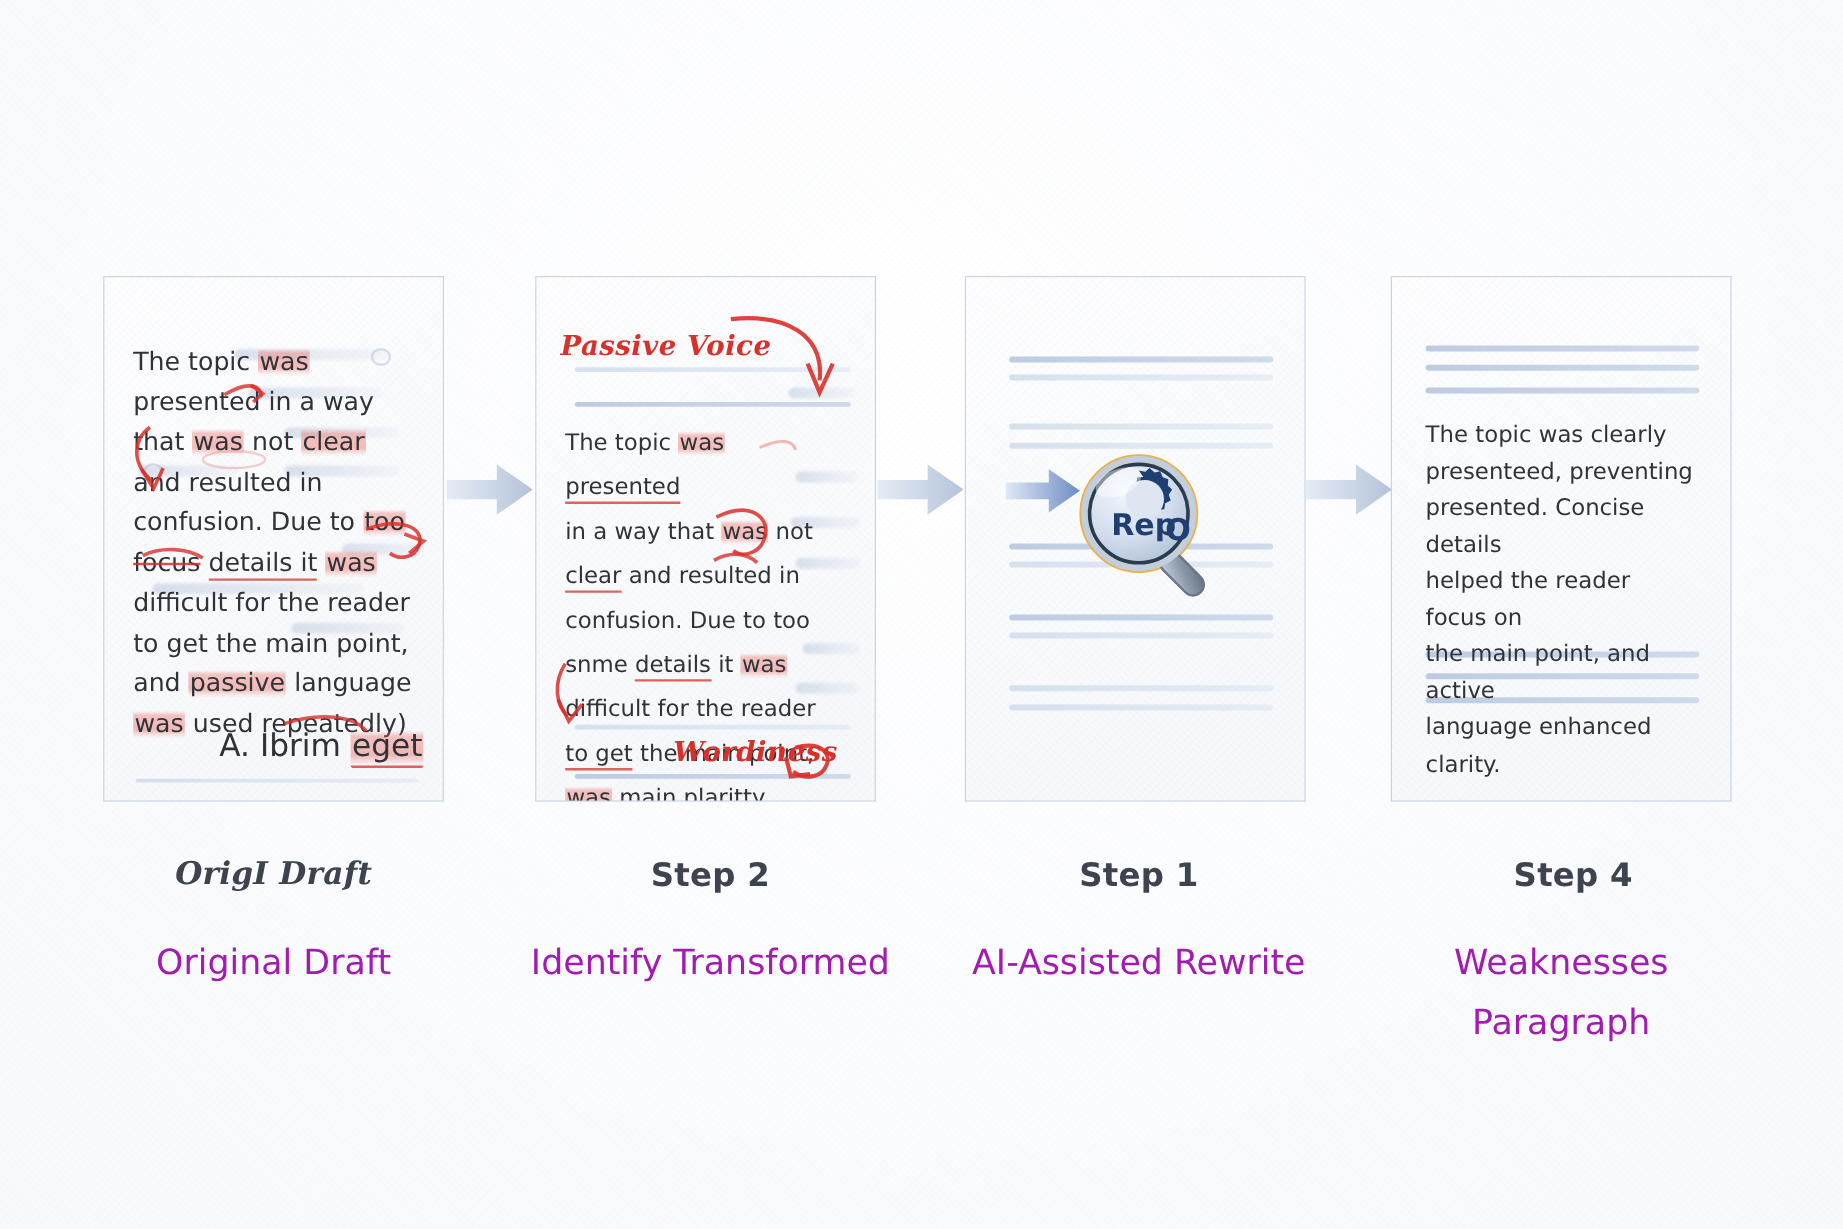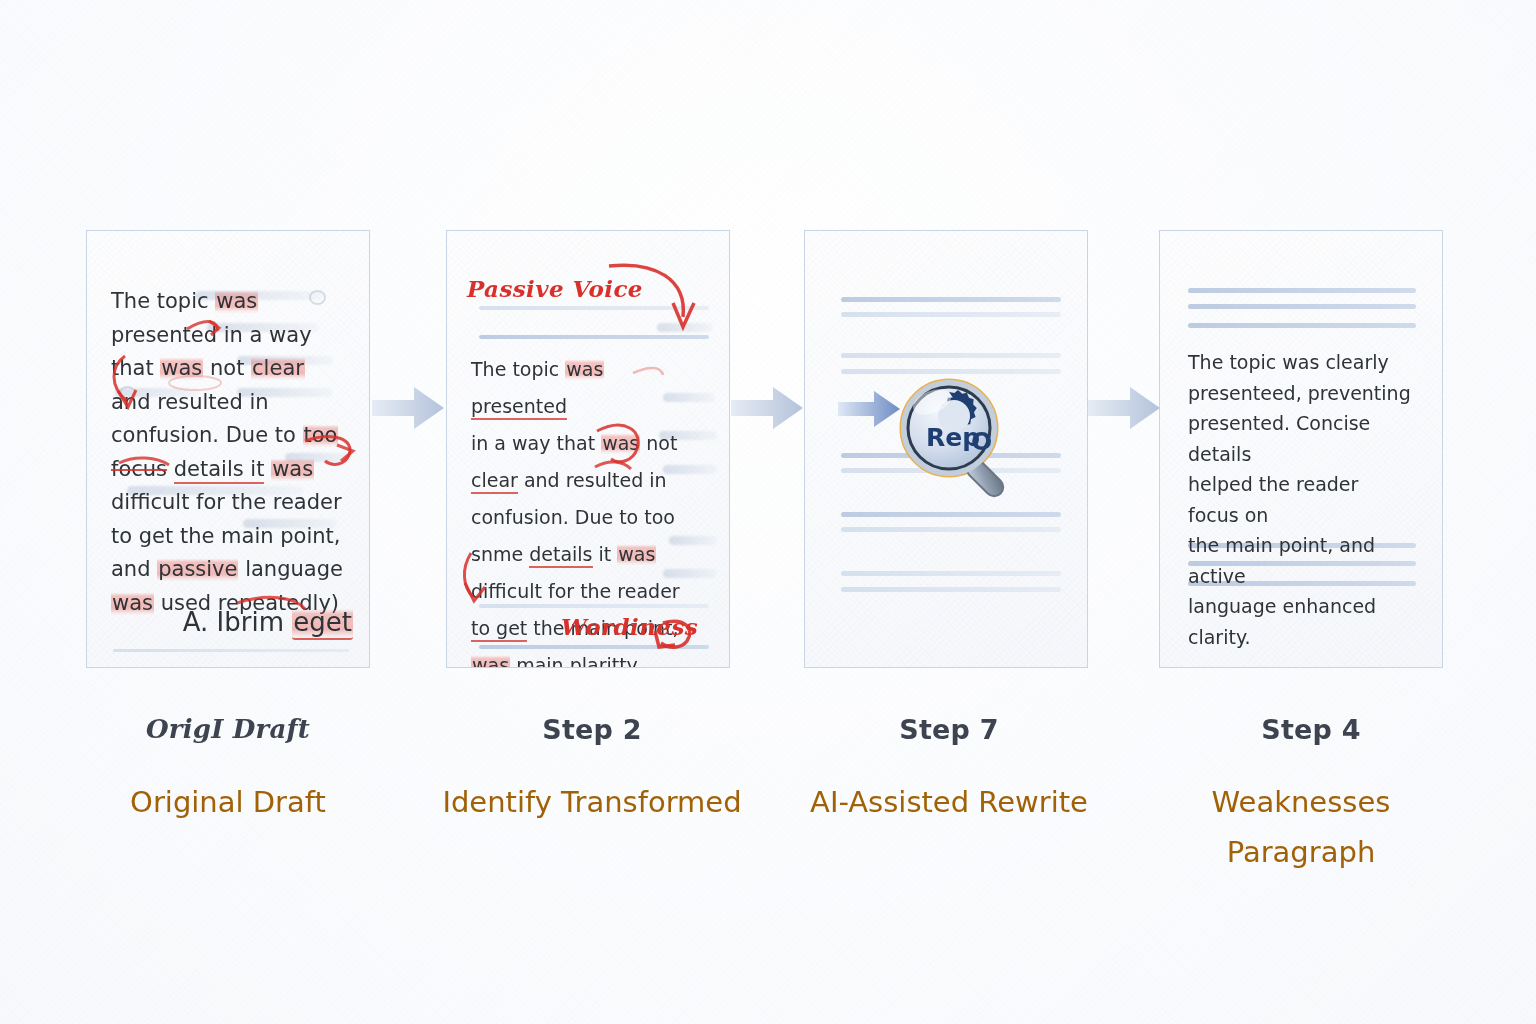--- a/index.html
+++ b/index.html
@@ -157,21 +157,21 @@
     letter-spacing: 0.2px;
   }
   .cap-step.italic {
     font-style: italic;
     font-family: "DejaVu Serif", serif;
     font-size: 26px;
   }
   .cap-title {
     top: 778px;
     font-size: 29px;
-    color: #a16207;
+    color: #a21caf;
     font-family: "DejaVu Sans", sans-serif;
     font-weight: 400;
     line-height: 1.72;
   }
   #cap1 { left: 68px; }
   #cap2 { left: 432px; }
   #cap3 { left: 789px; }
   #cap4 { left: 1151px; }
 </style>
 </head>
@@ -365,17 +365,17 @@
     <path d="M0,12 L36,12 L36,1 L62,19 L36,37 L36,26 L0,26 Z" fill="url(#agb)"></path>
   </svg>
 </div>
 
 <div class="caption cap-step italic" id="cap1-step" style="left:68px;">OrigI Draft</div>
 <div class="caption cap-title" id="cap1" style="left:68px;">Original Draft</div>
 
 <div class="caption cap-step" style="left:432px;">Step 2</div>
 <div class="caption cap-title" id="cap2" style="left:432px;">Identify Transformed</div>
 
-<div class="caption cap-step" style="left:789px;">Step 7</div>
+<div class="caption cap-step" style="left:789px;">Step 1</div>
 <div class="caption cap-title" id="cap3" style="left:789px;">AI-Assisted Rewrite</div>
 
 <div class="caption cap-step" style="left:1151px;">Step 4</div>
 <div class="caption cap-title" id="cap4" style="left:1151px; width:300px;">Weaknesses Paragraph</div>
 
 </body></html>

